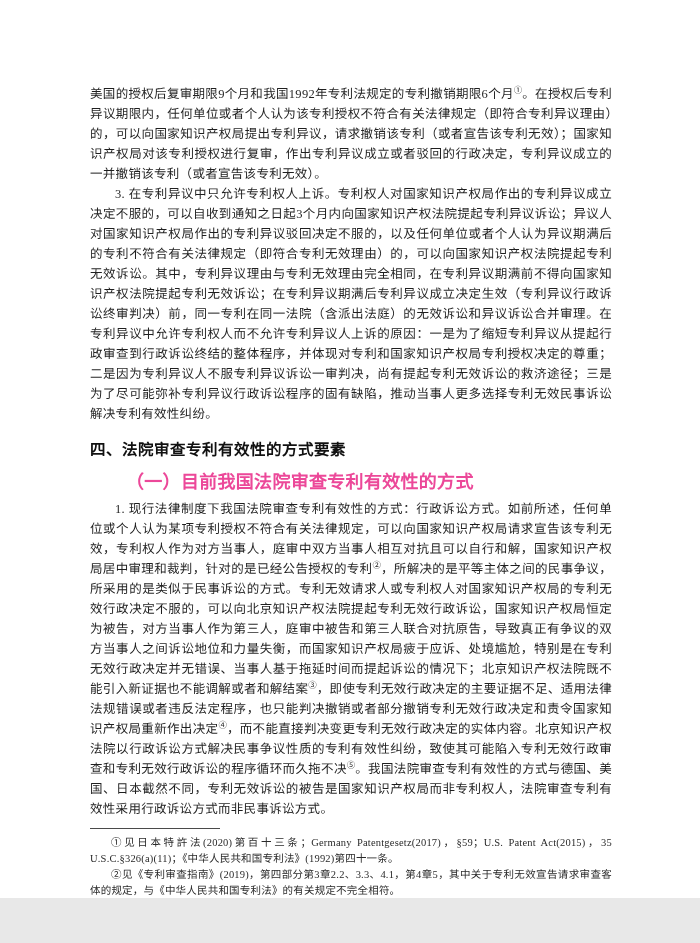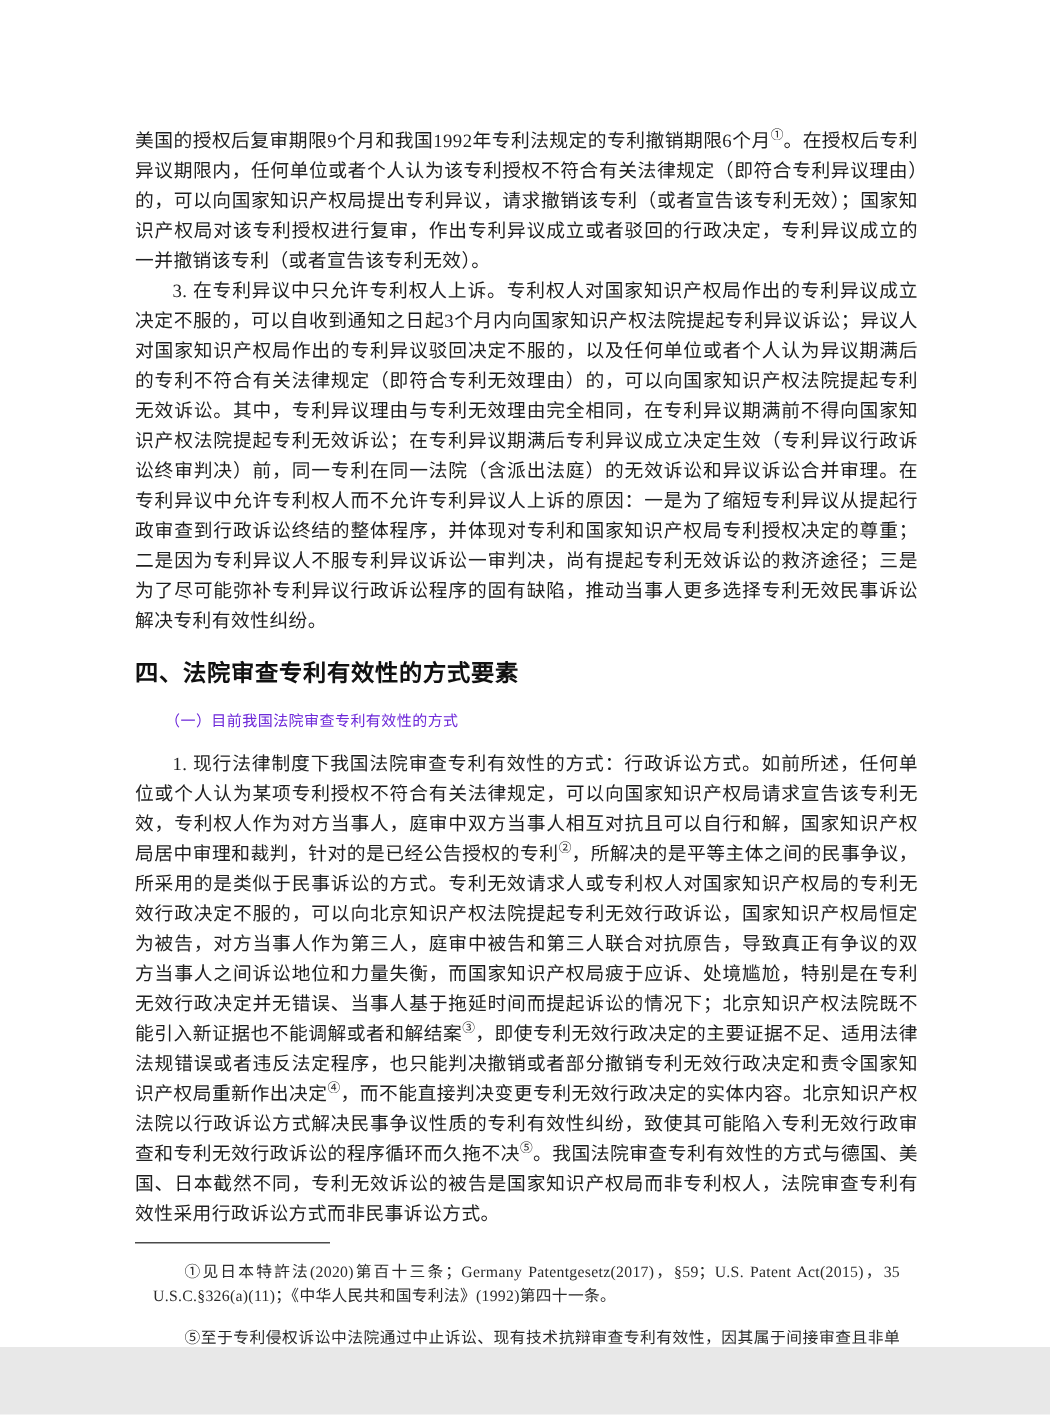--- a/index.html
+++ b/index.html
@@ -36,35 +36,35 @@
     font-weight:700;
     font-size:15.5px;
     line-height:22px;
     color:#111;
     letter-spacing:0.5px;
   }
   h2.subsection-title{
     margin:0 0 7px 0;
     text-indent:2em;
     font-family:"Liberation Sans","DejaVu Sans",sans-serif;
-    font-weight:400;
-    font-size:10px;
+    font-weight:700;
+    font-size:18px;
     line-height:20px;
-    color:#6d28d9;
+    color:#ec4899;
     letter-spacing:0.3px;
   }
   .footnote-area{margin-top:9px;}
   .footnote-separator{
     width:130px;
     border:none;
     border-top:1px solid #4a4a4a;
     margin:0 0 6px 0;
   }
   .footnote-area p{
-    margin:12px;
+    margin:0;
     font-size:10.5px;
     line-height:16px;
     text-align:justify;
     text-justify:inter-ideograph;
     text-indent:2em;
     letter-spacing:0.2px;
     color:#2a2a2a;
   }
 </style>
 </head>
@@ -84,19 +84,20 @@
 
     <p class="indent"><span>1. 现行法律制度下我国法院审查专利有效性的方式：行政诉讼方式。如前所述，任何单位或个人认为某项专利授权不符合有关法律规定，可以向国家知识产权局请求宣告该专利无效，专利权人作为对方当事人，庭审中双方当事人相互对抗且可以自行和解，国家知识产权局居中审理和裁判，针对的是已经公告授权的专利</span><sup class="fnref">②</sup><span>，所解决的是平等主体之间的民事争议，所采用的是类似于民事诉讼的方式。专利无效请求人或专利权人对国家知识产权局的专利无效行政决定不服的，可以向北京知识产权法院提起专利无效行政诉讼，国家知识产权局恒定为被告，对方当事人作为第三人，庭审中被告和第三人联合对抗原告，导致真正有争议的双方当事人之间诉讼地位和力量失衡，而国家知识产权局疲于应诉、处境尴尬，特别是在专利无效行政决定并无错误、当事人基于拖延时间而提起诉讼的情况下；北京知识产权法院既不能引入新证据也不能调解或者和解结案</span><sup class="fnref">③</sup><span>，即使专利无效行政决定的主要证据不足、适用法律法规错误或者违反法定程序，也只能判决撤销或者部分撤销专利无效行政决定和责令国家知识产权局重新作出决定</span><sup class="fnref">④</sup><span>，而不能直接判决变更专利无效行政决定的实体内容。北京知识产权法院以行政诉讼方式解决民事争议性质的专利有效性纠纷，致使其可能陷入专利无效行政审查和专利无效行政诉讼的程序循环而久拖不决</span><sup class="fnref">⑤</sup><span>。我国法院审查专利有效性的方式与德国、美国、日本截然不同，专利无效诉讼的被告是国家知识产权局而非专利权人，法院审查专利有效性采用行政诉讼方式而非民事诉讼方式。</span></p>
 
   </div>
 
   <div class="footnote-area">
     <hr class="footnote-separator">
 
     <p><span>①</span><span>见日本特許法(2020)第百十三条；Germany Patentgesetz(2017)，§59；U.S. Patent Act(2015)，35 U.S.C.§326(a)(11)；《中华人民共和国专利法》(1992)第四十一条。</span></p>
 
+    <p><span>②</span><span>见《专利审查指南》(2019)，第四部分第3章2.2、3.3、4.1，第4章5，其中关于专利无效宣告请求审查客体的规定，与《中华人民共和国专利法》的有关规定不完全相符。</span></p>
 
 
 
     <p><span>⑤</span><span>至于专利侵权诉讼中法院通过中止诉讼、现有技术抗辩审查专利有效性，因其属于间接审查且非单独审查，其方式的界定和探讨没有实际意义。</span></p>
   </div>
 
 </div>
 
 </body></html>

